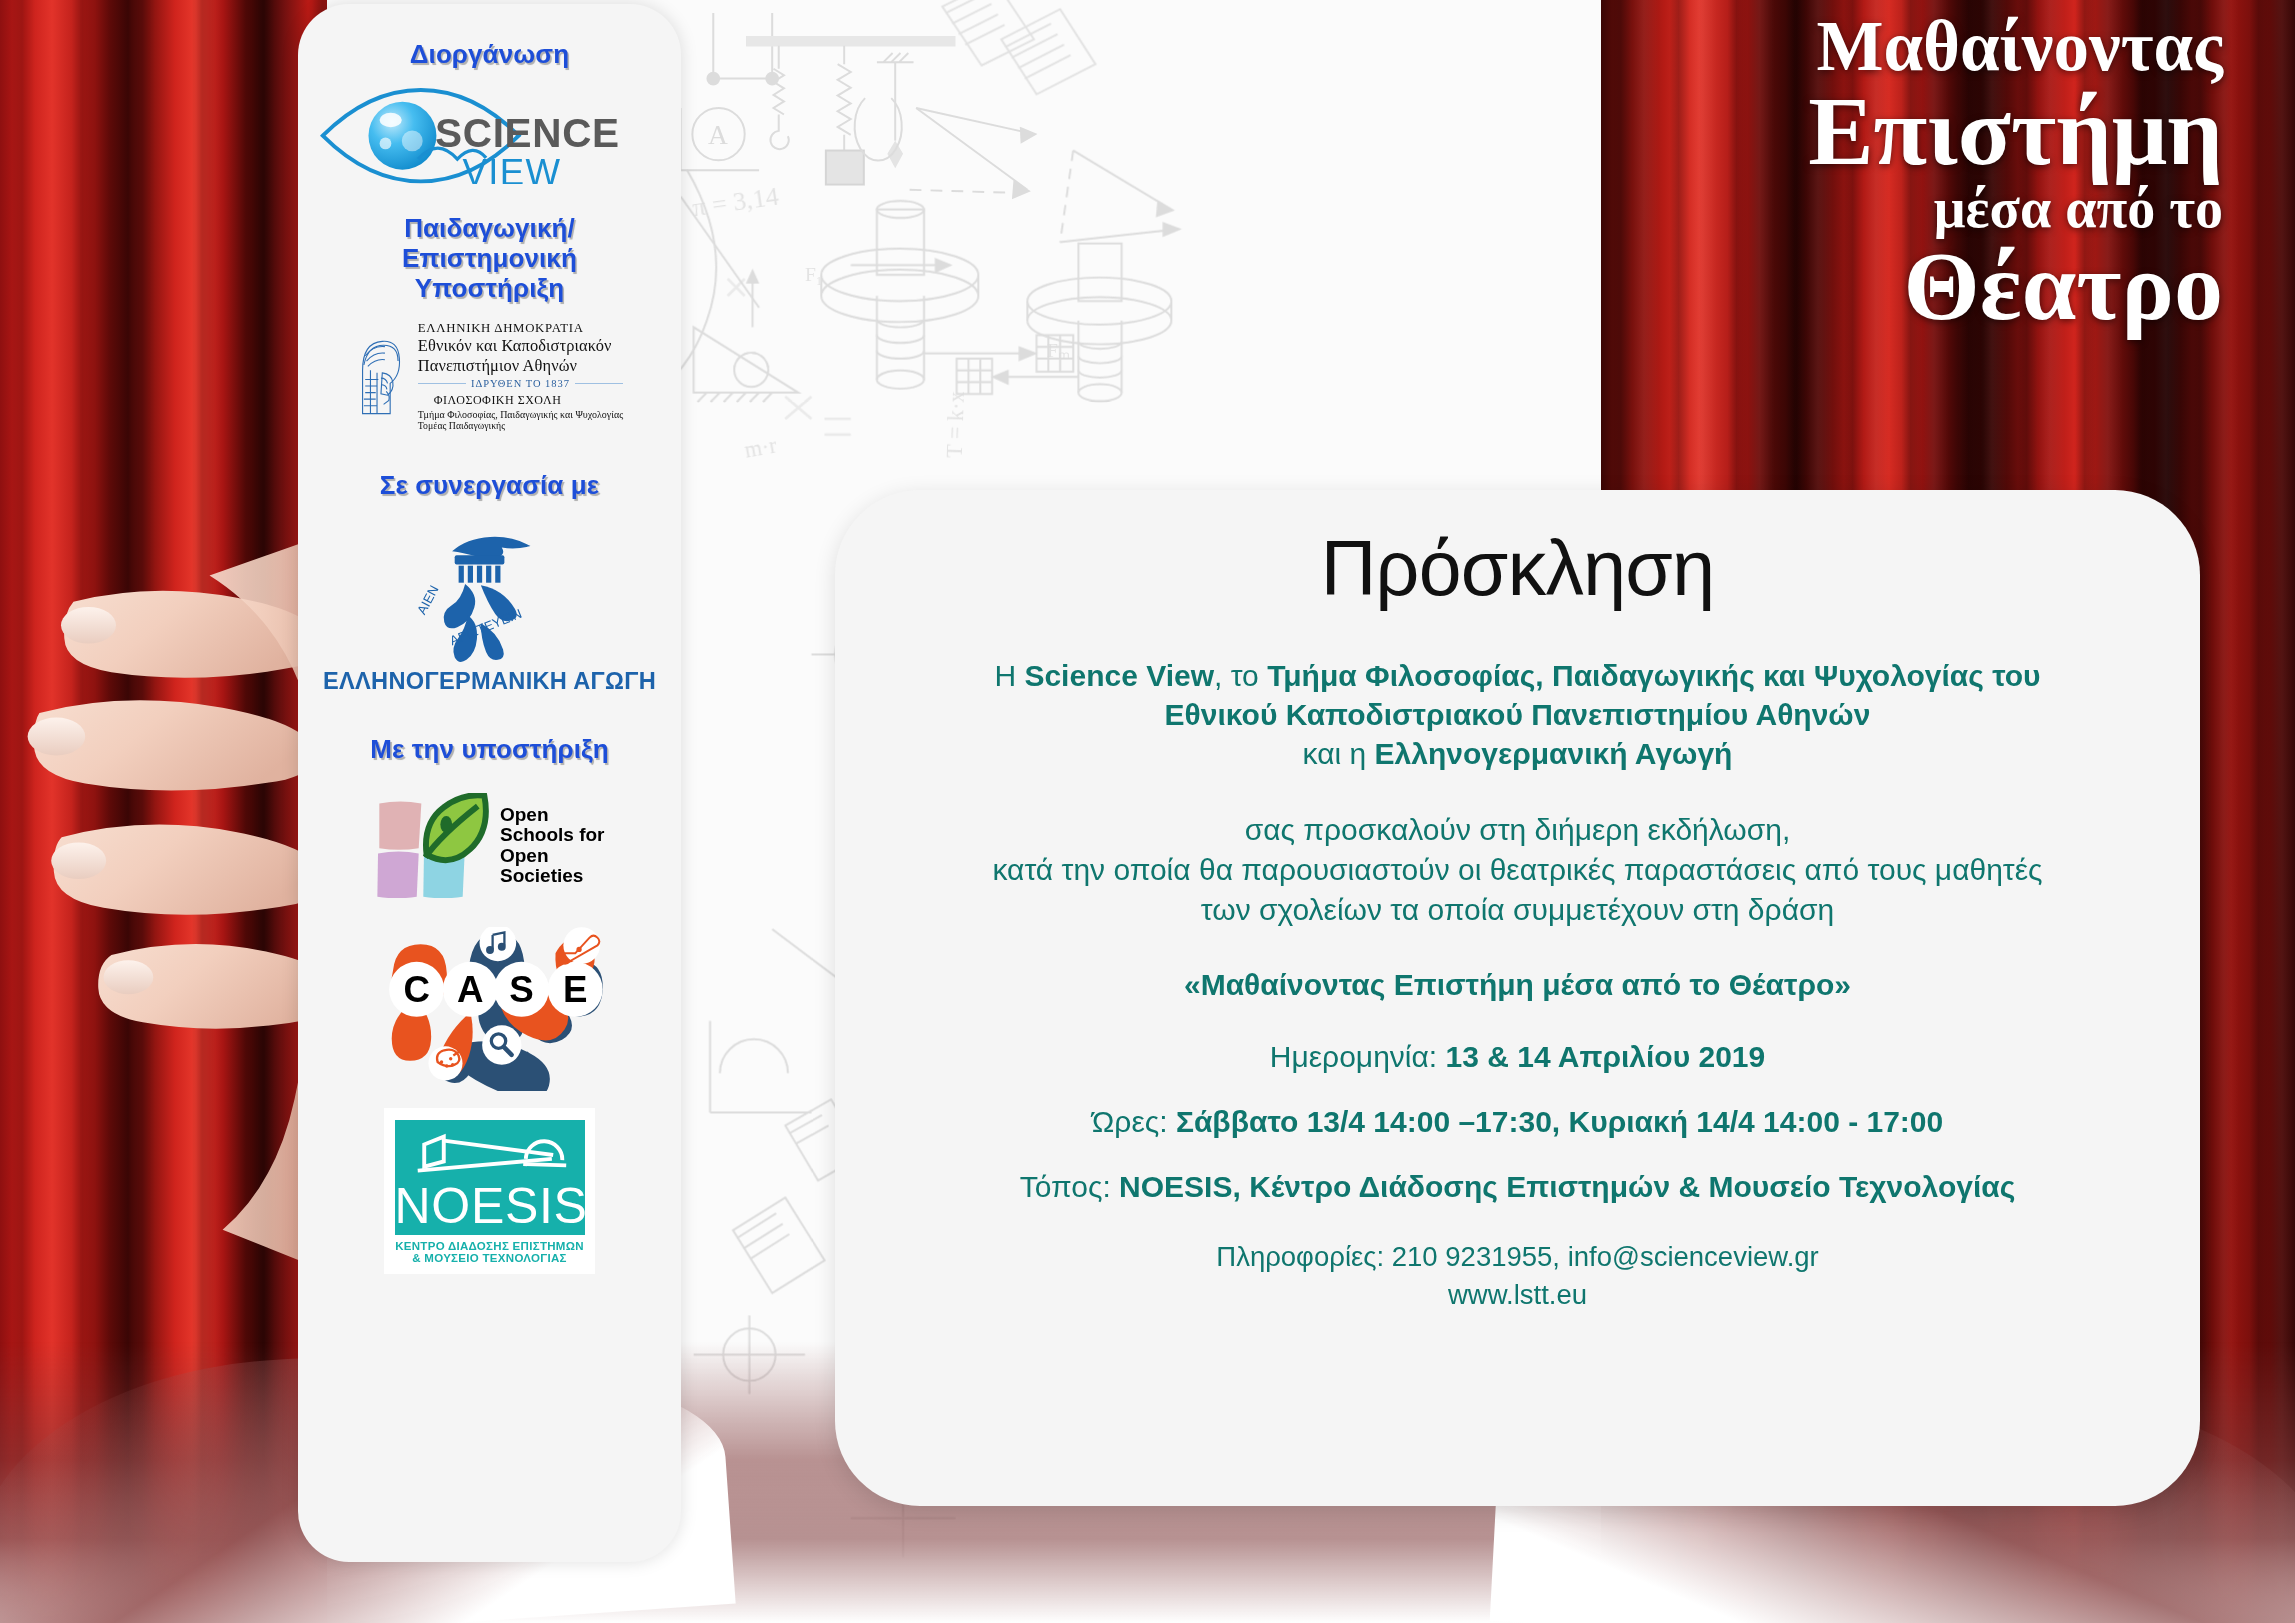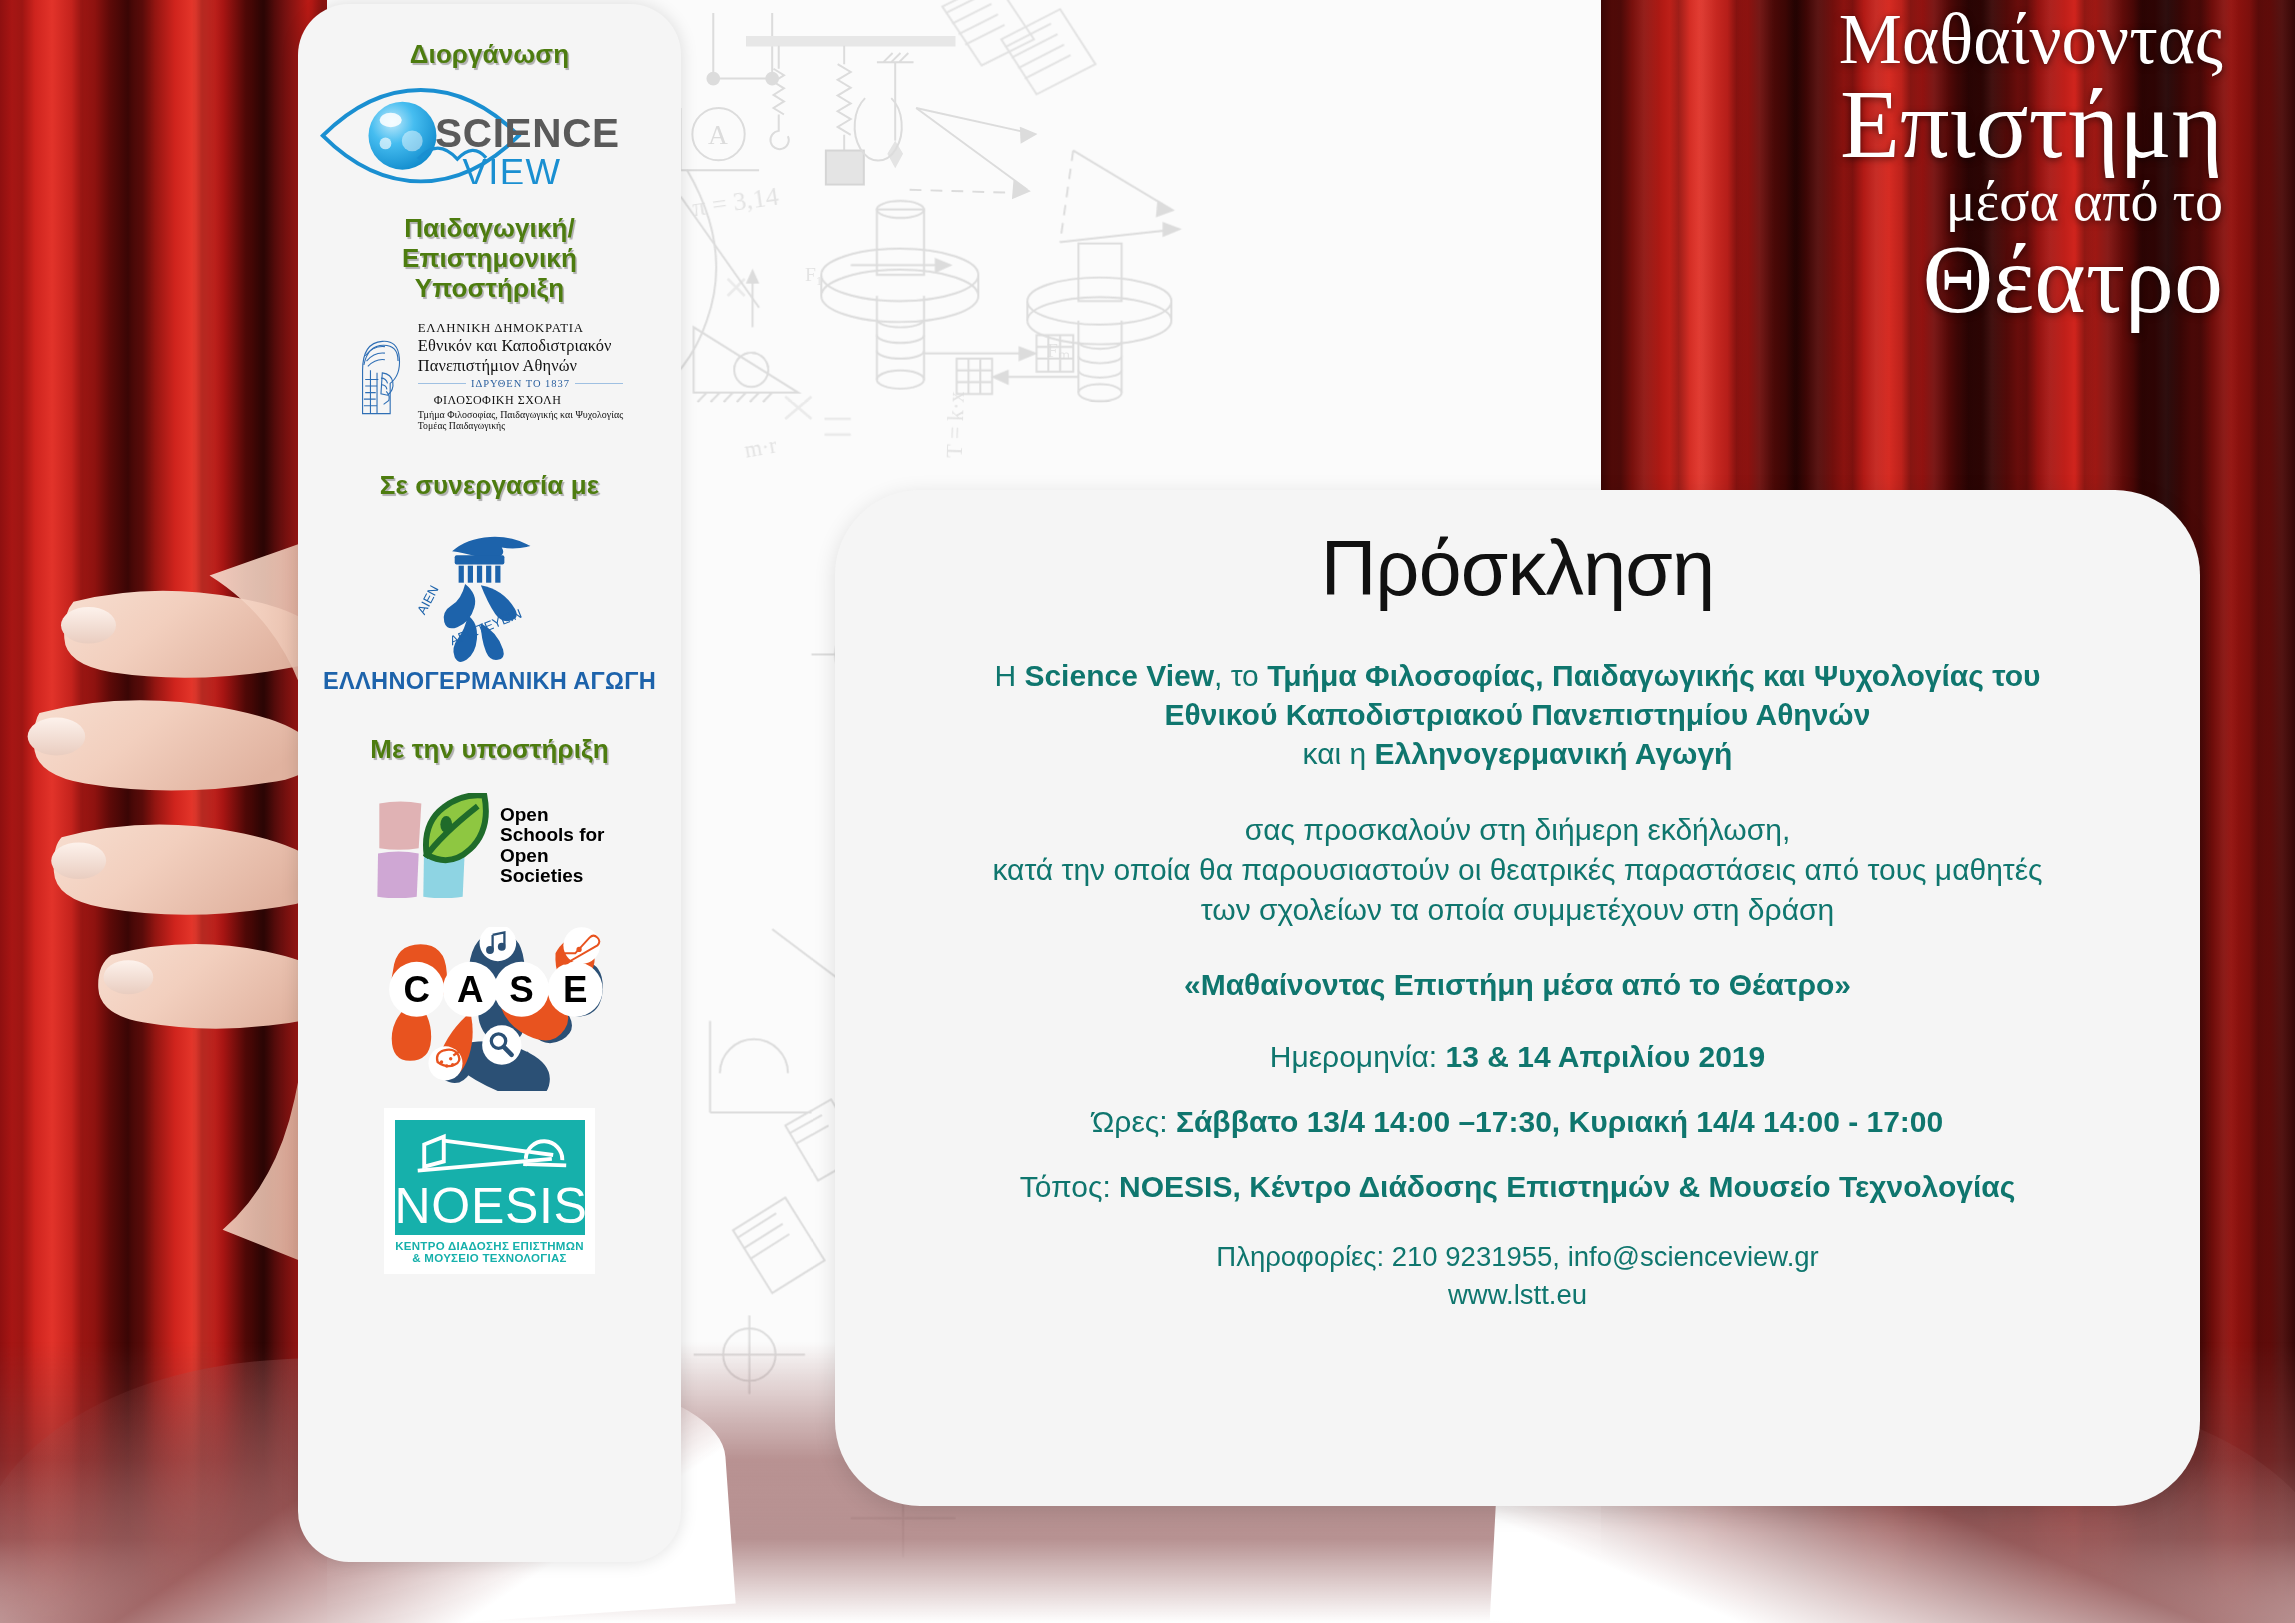--- a/index.html
+++ b/index.html
@@ -82,21 +82,21 @@
 
   
   .sidebar{
     position:absolute; left:298px; top:3.9px; width:383px; height:1558px;
     background:#f5f5f5; border-radius:51px;
     box-shadow:0 0 17px rgba(0,0,0,.13);
     display:flex; flex-direction:column; align-items:center;
     padding:35px 14.4px 13px;
   }
   .side-heading{
-    color:#4d7c0f; font-weight:bold; font-size:26px; line-height:1.16;
+    color:#1d4ed8; font-weight:bold; font-size:26px; line-height:1.16;
     text-align:center; text-shadow:1.6px 1.6px 0.7px rgba(120,120,120,.55);
     letter-spacing:0.1px;
   }
   .side-gap-s{ height:17px; }
   .side-gap-m{ height:29px; }
   .side-gap-l{ height:39px; }
 
   
   .sv-logo{ display:flex; align-items:center; justify-content:center; width:100%; }
 
@@ -125,23 +125,23 @@
   .noesis-box{ background:#16b0ab; width:190px; height:115px; position:relative; }
   .noesis-word{
     position:absolute; left:0; right:0; bottom:3.9px; text-align:center;
     color:#fff; font-size:50px; letter-spacing:0.7px; line-height:1;
     font-family:"Liberation Sans", sans-serif; font-weight:300;
   }
   .noesis-sub{ color:#16b0ab; font-weight:bold; font-size:11.5px; line-height:1.12; text-align:center; margin-top:4.6px; letter-spacing:0.3px; }
 
   
   .title{
-    position:absolute; right:72px; top:4px; width:655px;
+    position:absolute; right:72px; top:11px; width:655px;
     text-align:right; color:#ffffff;
-    font-family:"Liberation Serif", serif; font-weight:normal;
+    font-family:"Liberation Serif", serif; font-weight:bold;
     text-shadow:0 2px 7.9px rgba(0,0,0,.55);
   }
   .t1{ font-size:71px; line-height:1.0; }
   .t2{ font-size:98px; line-height:1.0; }
   .t3{ font-size:56px; line-height:1.02; }
   .t4{ font-size:98px; line-height:1.02; }
 
   
   .card{
     position:absolute; left:835px; top:490px; width:1365px; height:1016px;

